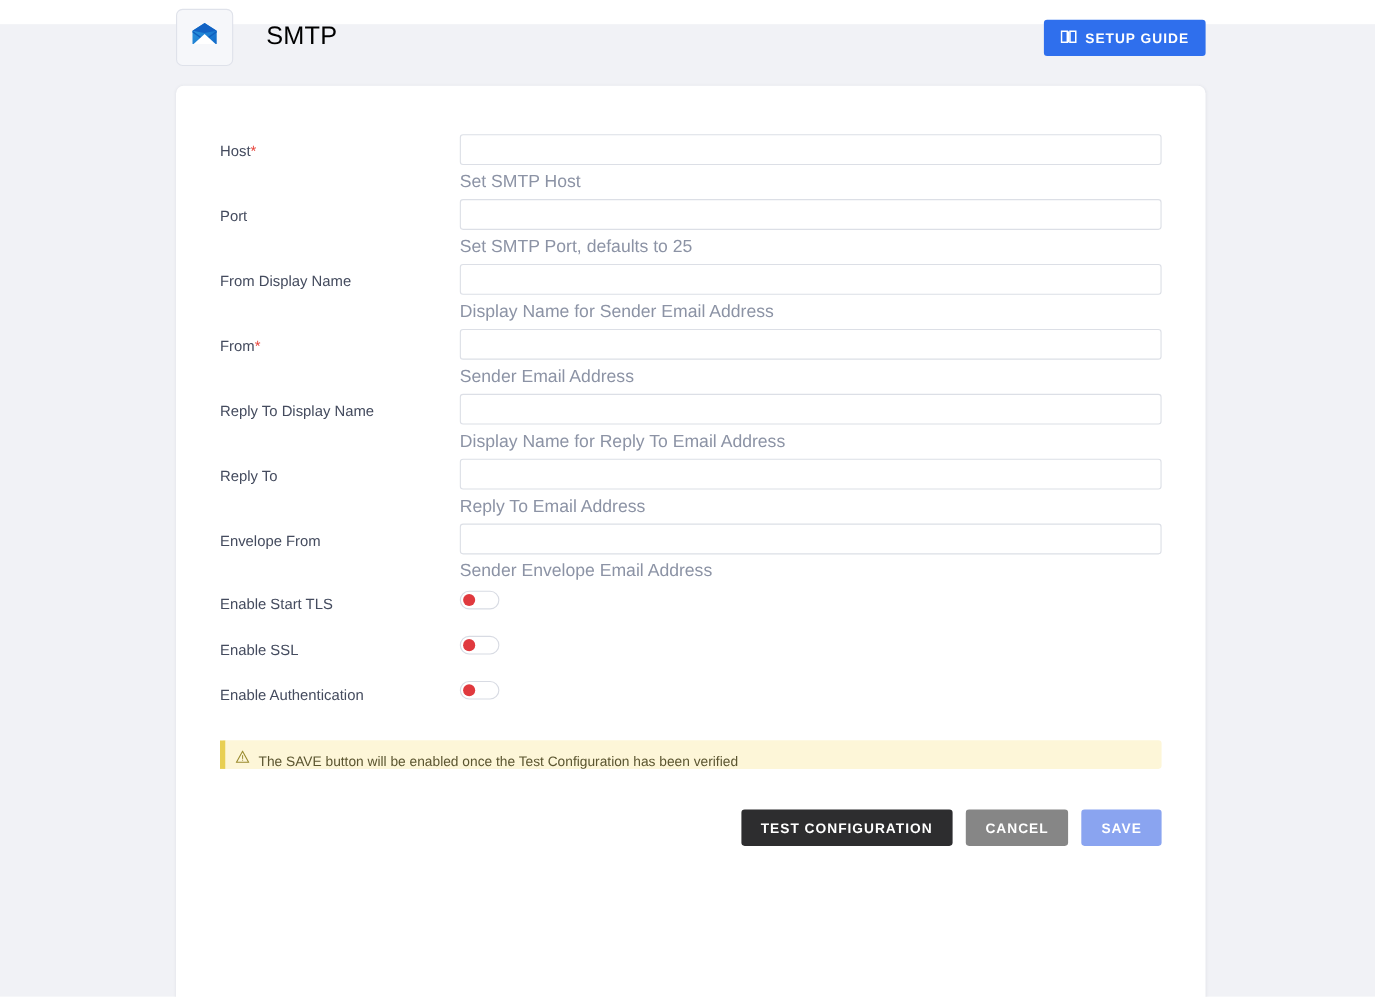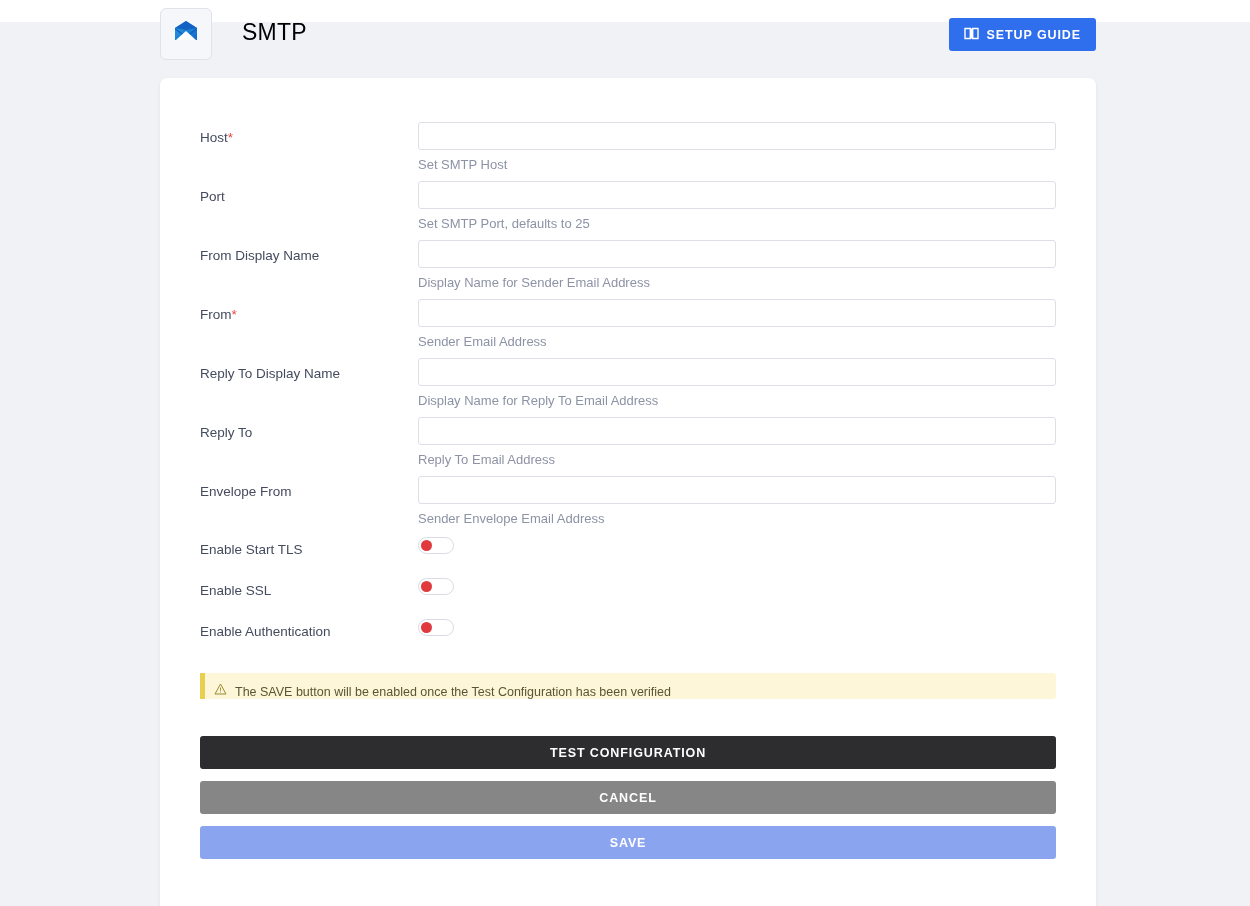--- a/index.html
+++ b/index.html
@@ -120,21 +120,21 @@
     background: #ffffff;
     padding: 0 8px;
     font-size: 13px;
     color: #3c4257;
     outline: none;
     font-family: "Liberation Sans", sans-serif;
   }
   .hint {
     display: block;
     margin-top: 7px;
-    font-size: 13px;
+    font-size: 16px;
     color: #8c93a5;
   }
   
   .toggle-row {
     position: relative;
     height: 41px;
   }
   .toggle-row .field-label { top: 7px; }
   .toggle {
     position: absolute;
@@ -177,21 +177,20 @@
     color: #5b5530;
   }
   
   .actions {
     position: relative;
     margin-top: 37px;
     width: 856px;
     display: flex;
     justify-content: flex-end;
     gap: 12px;
-    flex-direction: column;
   }
   .btn {
     height: 33px;
     border: none;
     border-radius: 3px;
     font-size: 12.5px;
     font-weight: bold;
     letter-spacing: 0.9px;
     color: #ffffff;
     cursor: pointer;

